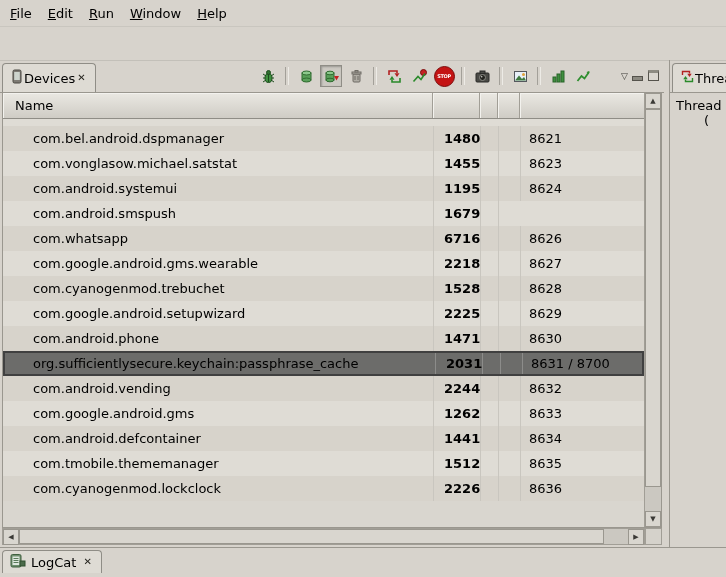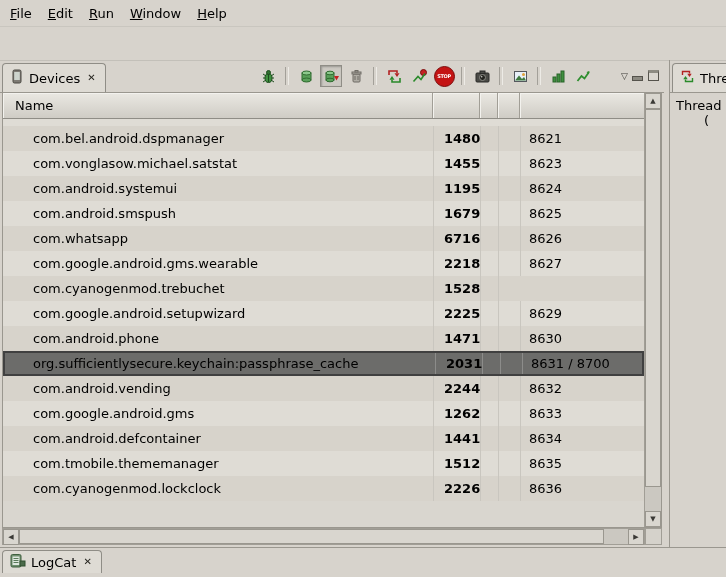--- a/index.html
+++ b/index.html
@@ -21,21 +21,21 @@
   
   .main{position:absolute;top:60px;left:0;right:0;bottom:29px;display:flex;}
   .devices-panel{width:664px;position:relative;}
   .splitter{width:5px;}
   .threads-panel{flex:1;overflow:hidden;border-left:1px solid #9a978f;position:relative;}
 
   
   .view-tabbar{height:32px;position:relative;border-bottom:1px solid #9a978f;}
   .vtab{
     position:absolute;left:2px;top:3px;height:29px;box-sizing:border-box;
-    display:flex;align-items:center;gap:5px;padding:0 7px;
+    display:flex;align-items:center;padding:0 7px;
     background:#dedbd4;border:1px solid #8f8d86;border-bottom:none;
     border-radius:4px 4px 0 0;white-space:nowrap;
   }
   .vtab .close{font-size:10px;line-height:10px;color:#26251f;padding:1px 2px;}
 
   
   .view-toolbar{position:absolute;right:4px;top:0;height:32px;display:flex;align-items:center;gap:3px;}
   .tool-btn{width:22px;height:22px;display:flex;align-items:center;justify-content:center;box-sizing:border-box;}
   .tool-btn.pressed{border:1px solid #8f8d86;background:#ccc9c2;box-shadow:inset 1px 1px 2px rgba(0,0,0,.25);}
   .sep{width:2px;height:18px;border-left:1px solid #a3a099;border-right:1px solid #edebe6;margin:0 3px;}
@@ -263,41 +263,41 @@
               <span class="cell c-pid">1195</span>
               <span class="cell c-e1"></span>
               <span class="cell c-e2"></span>
               <span class="cell c-port">8624</span>
             </div>
             <div class="trow">
               <span class="cell c-name">com.android.smspush</span>
               <span class="cell c-pid">1679</span>
               <span class="cell c-e1"></span>
               <span class="cell c-e2"></span>
-              <span class="cell c-port">8625</span>
             </div>
             <div class="trow">
               <span class="cell c-name">com.whatsapp</span>
               <span class="cell c-pid">6716</span>
               <span class="cell c-e1"></span>
               <span class="cell c-e2"></span>
               <span class="cell c-port">8626</span>
             </div>
             <div class="trow">
               <span class="cell c-name">com.google.android.gms.wearable</span>
               <span class="cell c-pid">22185</span>
               <span class="cell c-e1"></span>
               <span class="cell c-e2"></span>
               <span class="cell c-port">8627</span>
             </div>
             <div class="trow">
               <span class="cell c-name">com.cyanogenmod.trebuchet</span>
               <span class="cell c-pid">1528</span>
               <span class="cell c-e1"></span>
               <span class="cell c-e2"></span>
+              <span class="cell c-port">8628</span>
             </div>
             <div class="trow">
               <span class="cell c-name">com.google.android.setupwizard</span>
               <span class="cell c-pid">22250</span>
               <span class="cell c-e1"></span>
               <span class="cell c-e2"></span>
               <span class="cell c-port">8629</span>
             </div>
             <div class="trow">
               <span class="cell c-name">com.android.phone</span>

